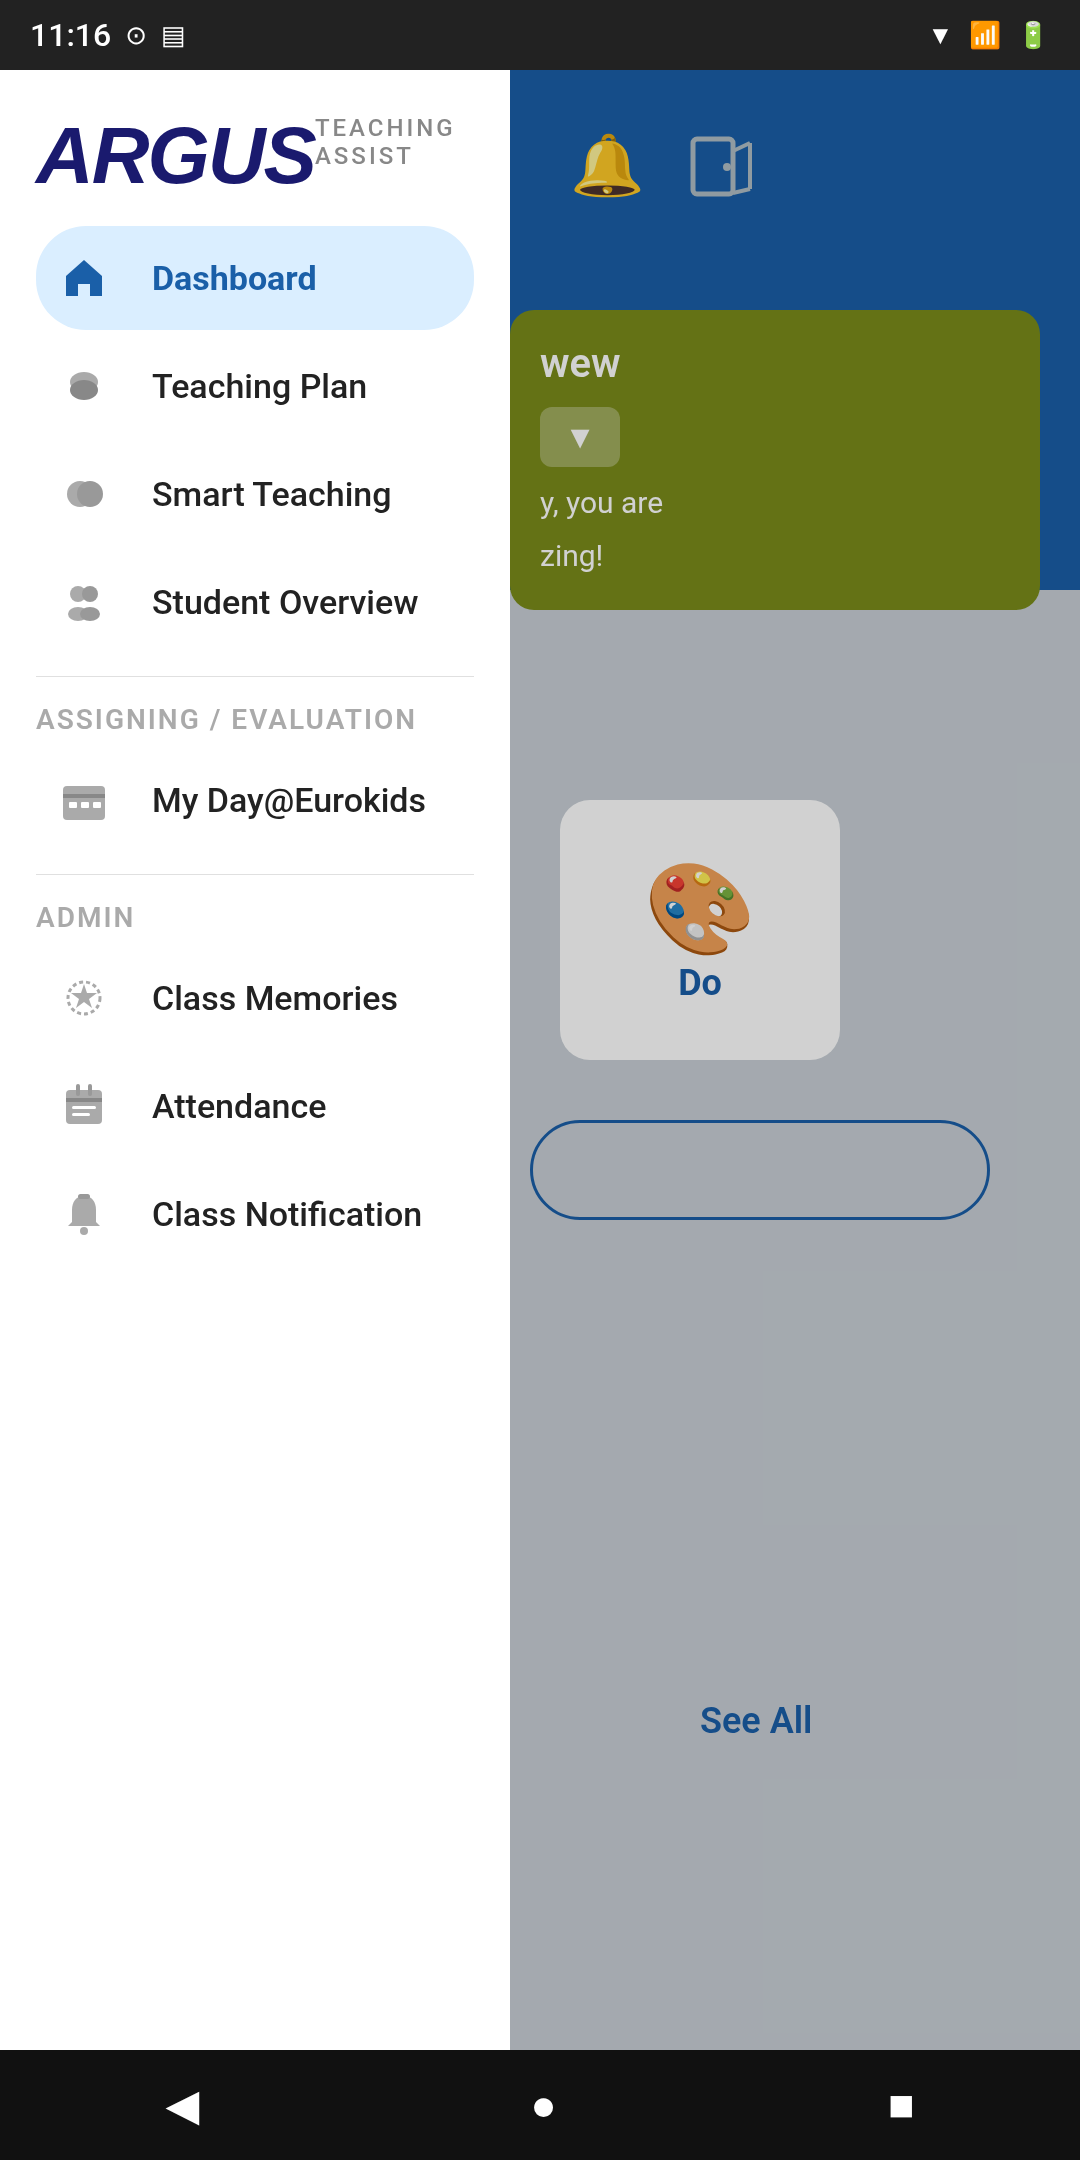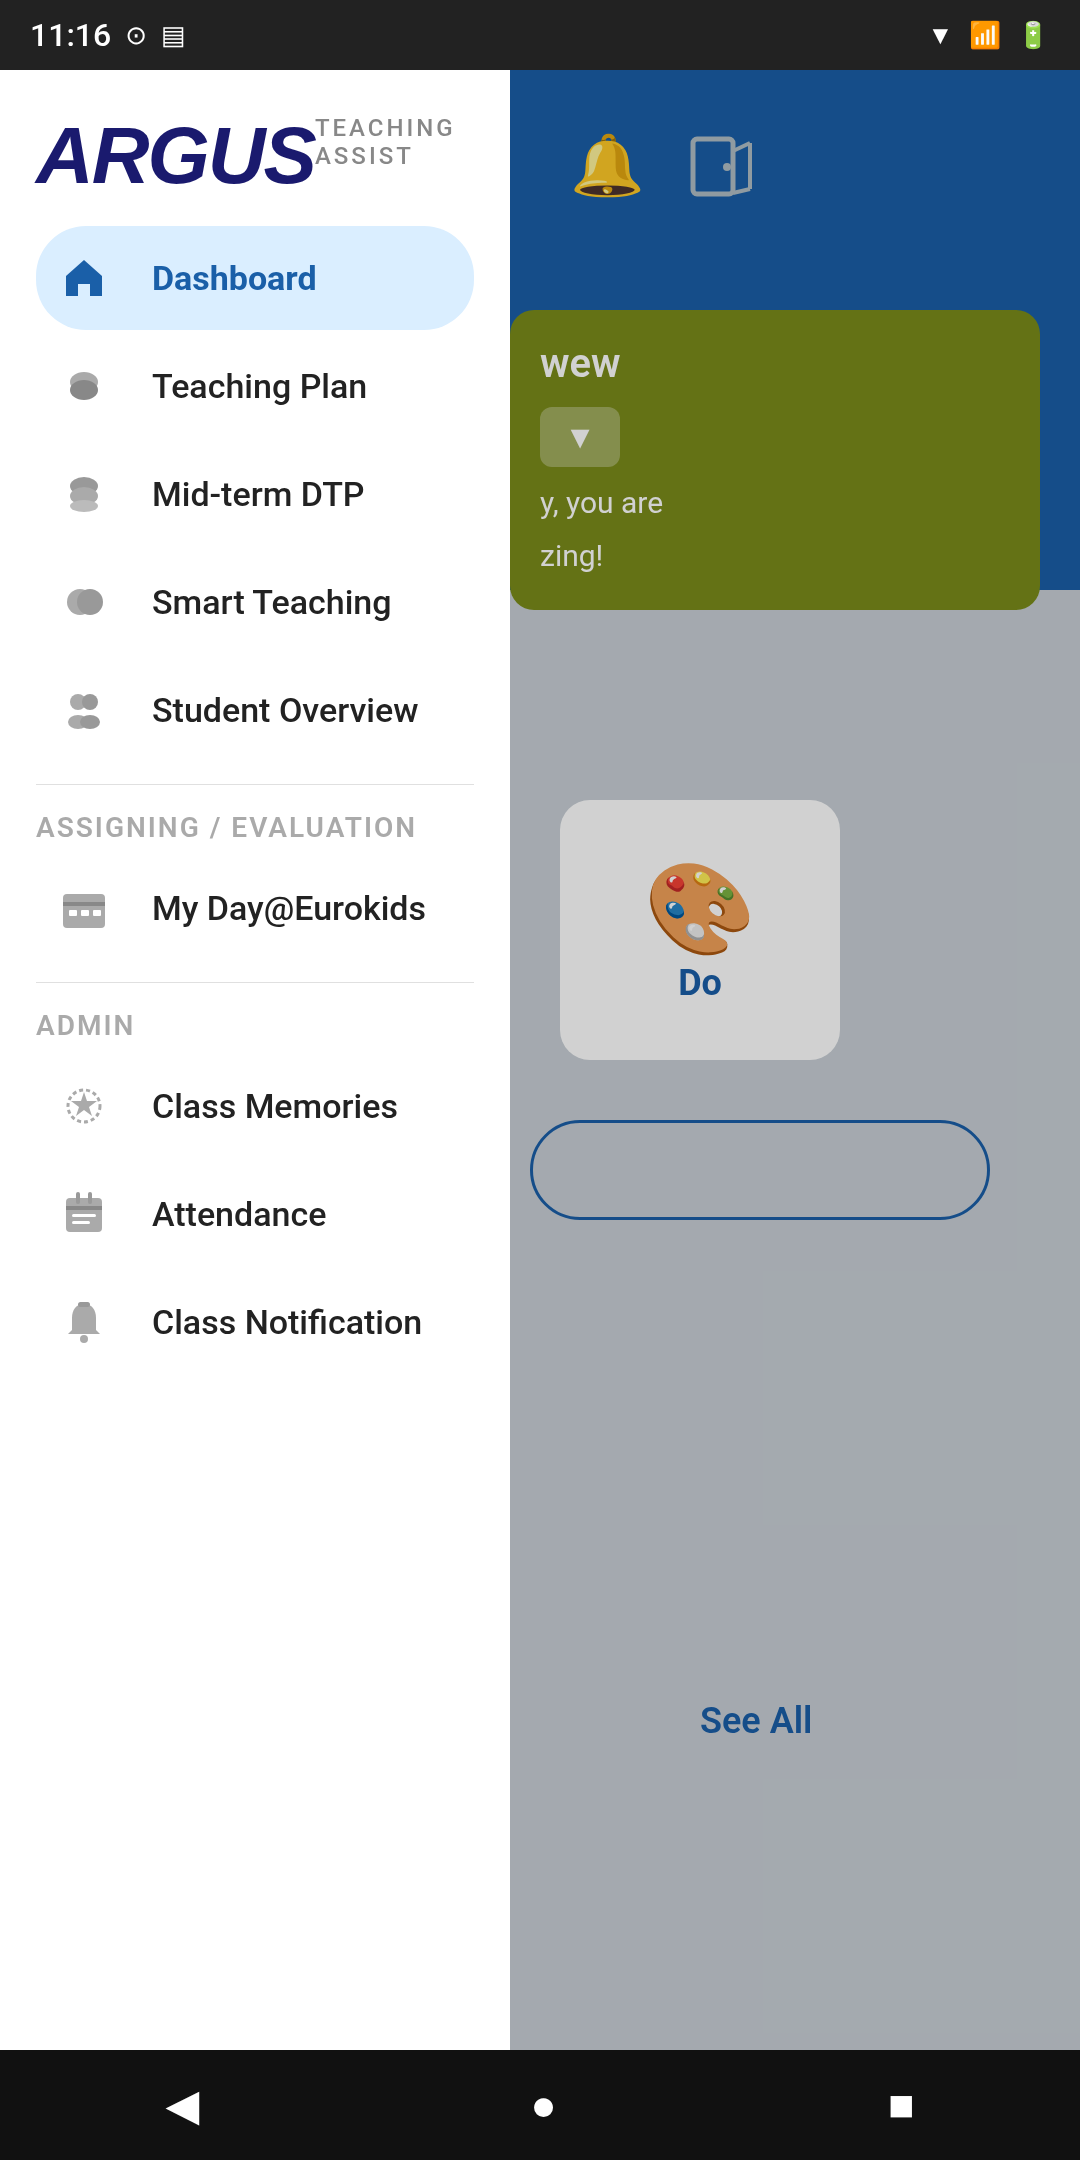--- a/index.html
+++ b/index.html
@@ -365,30 +365,20 @@
   <div class="menu-item">
     <span class="menu-icon">
       <svg width="48" height="48" viewBox="0 0 48 48" fill="none">
         <ellipse cx="24" cy="20" rx="14" ry="10" fill="#aaa"></ellipse>
         <ellipse cx="24" cy="28" rx="14" ry="10" fill="#888"></ellipse>
       </svg>
     </span>
     <span class="menu-label">Teaching Plan</span>
   </div>
 
-  <div class="menu-item">
-    <span class="menu-icon">
-      <svg width="48" height="48" viewBox="0 0 48 48" fill="none">
-        <ellipse cx="24" cy="16" rx="14" ry="9" fill="#999"></ellipse>
-        <ellipse cx="24" cy="26" rx="14" ry="9" fill="#aaa"></ellipse>
-        <ellipse cx="24" cy="36" rx="14" ry="6" fill="#bbb"></ellipse>
-      </svg>
-    </span>
-    <span class="menu-label">Mid-term DTP</span>
-  </div>
 
   <div class="menu-item">
     <span class="menu-icon">
       <svg width="48" height="48" viewBox="0 0 48 48" fill="none">
         <circle cx="20" cy="24" r="13" fill="#aaa"></circle>
         <circle cx="30" cy="24" r="13" fill="#999"></circle>
       </svg>
     </span>
     <span class="menu-label">Smart Teaching</span>
   </div>

